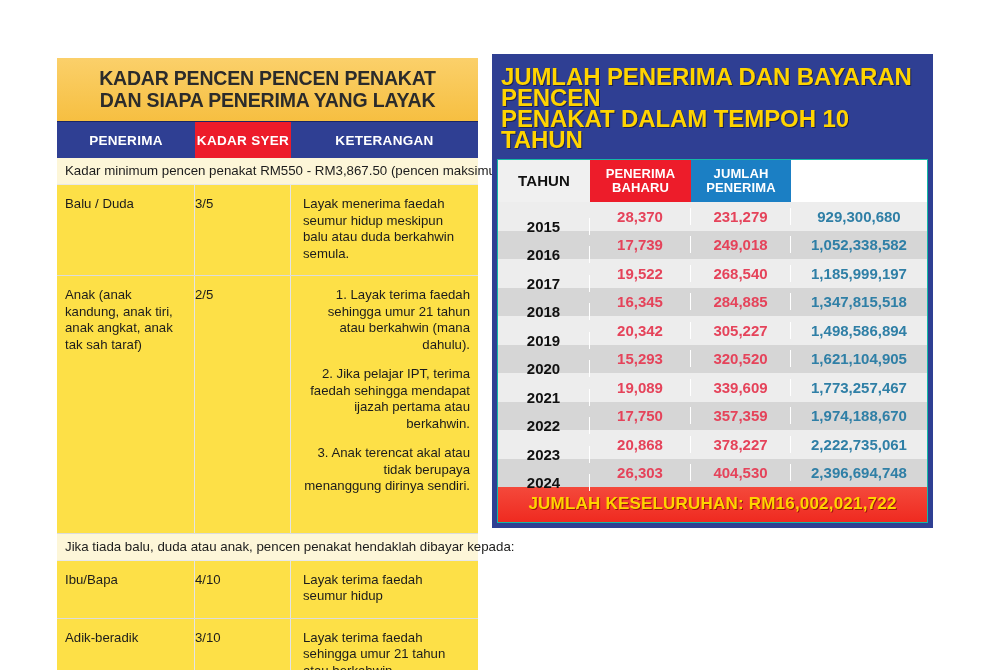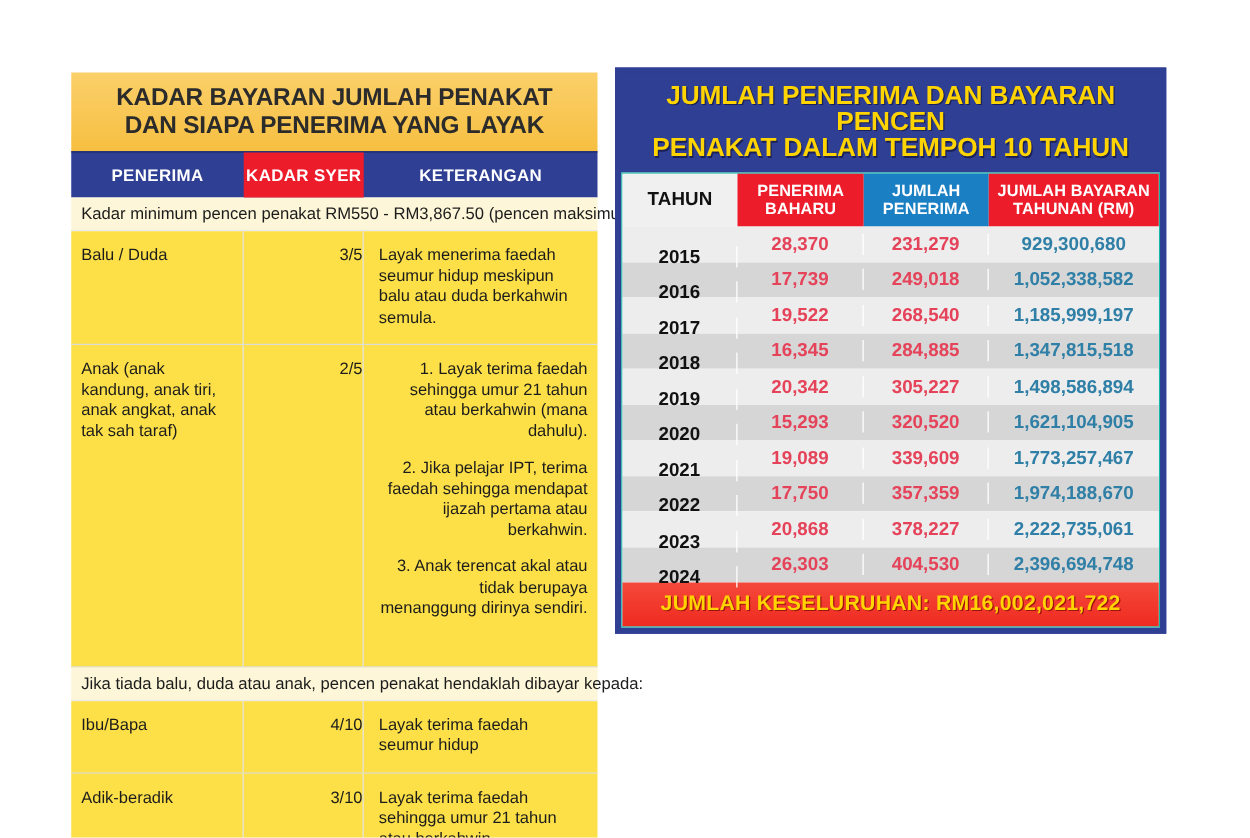--- a/index.html
+++ b/index.html
@@ -84,21 +84,21 @@
     color: #1c1c1c;
     padding: 11px 8px 13px 8px;
   }
   .lc-name {
     width: 138px;
     border-right: 1px solid #e4e4e4;
   }
   .lc-rate {
     width: 96px;
     border-right: 1px solid #e4e4e4;
-    text-align: right;
+    text-align: left;
     padding-left: 0;
     padding-right: 0;
   }
   .lc-desc {
     flex: 1;
     padding-left: 12px;
   }
   .lc-desc p { margin: 0 0 13px 0; }
   .lc-desc p:last-child { margin-bottom: 0; }
   .pad-tall { padding-bottom: 38px; text-align: right; }
@@ -110,23 +110,22 @@
     top: 54px;
     width: 441px;
     box-sizing: border-box;
     background: #2f3f93;
     border: 5px solid #2f3f93;
     padding: 0;
   }
   .r-title {
     background: #2f3f93;
     color: #ffd400;
-    text-align: center;
-    font-weight: bold;
-    font-size: 21px;
+    font-weight: bold;
+    font-size: 24px;
     line-height: 21px;
     letter-spacing: -0.1px;
     padding: 7px 4px 9px 4px;
     text-shadow: 1px 1px 0 #1a2058;
   }
   .r-title .l2 { display: block; }
 
   .r-table {
     background: #ffffff;
     border: 1px solid #14b8a6;
@@ -214,21 +213,21 @@
     padding: 7px 0 8px 0;
     text-shadow: 1px 1px 0 #9c1410;
   }
 </style>
 </head>
 <body>
 
 <div id="left-panel">
 
   <div class="left-title">
-    <span>KADAR BAYARAN JUMLAH PENAKAT</span>
+    <span>KADAR PENCEN PENCEN PENAKAT</span>
     <span class="l2">DAN SIAPA PENERIMA YANG LAYAK</span>
   </div>
 
   <div class="left-head">
     <div class="lh-cell lh-penerima">PENERIMA</div>
     <div class="lh-cell lh-kadar">KADAR SYER</div>
     <div class="lh-cell lh-keterangan">KETERANGAN</div>
   </div>
 
   <div class="band-yellow">Kadar minimum pencen penakat RM550 - RM3,867.50 (pencen maksimum)</div>
@@ -287,26 +286,20 @@
           <span>PENERIMA</span><br>
           <span>BAHARU</span>
         </span>
       </div>
       <div class="rh rh-jumlah">
         <span>
           <span>JUMLAH</span><br>
           <span>PENERIMA</span>
         </span>
       </div>
-      <div class="rh rh-bayaran">
-        <span>
-          <span>JUMLAH BAYARAN</span><br>
-          <span>TAHUNAN (RM)</span>
-        </span>
-      </div>
     </div>
 
     <div class="rrow odd">
       <div class="rc rc-tahun">2015</div>
       <div class="rc rc-baharu">28,370</div>
       <div class="rc rc-jumlah">231,279</div>
       <div class="rc rc-bayaran">929,300,680</div>
     </div>
 
     <div class="rrow even">

